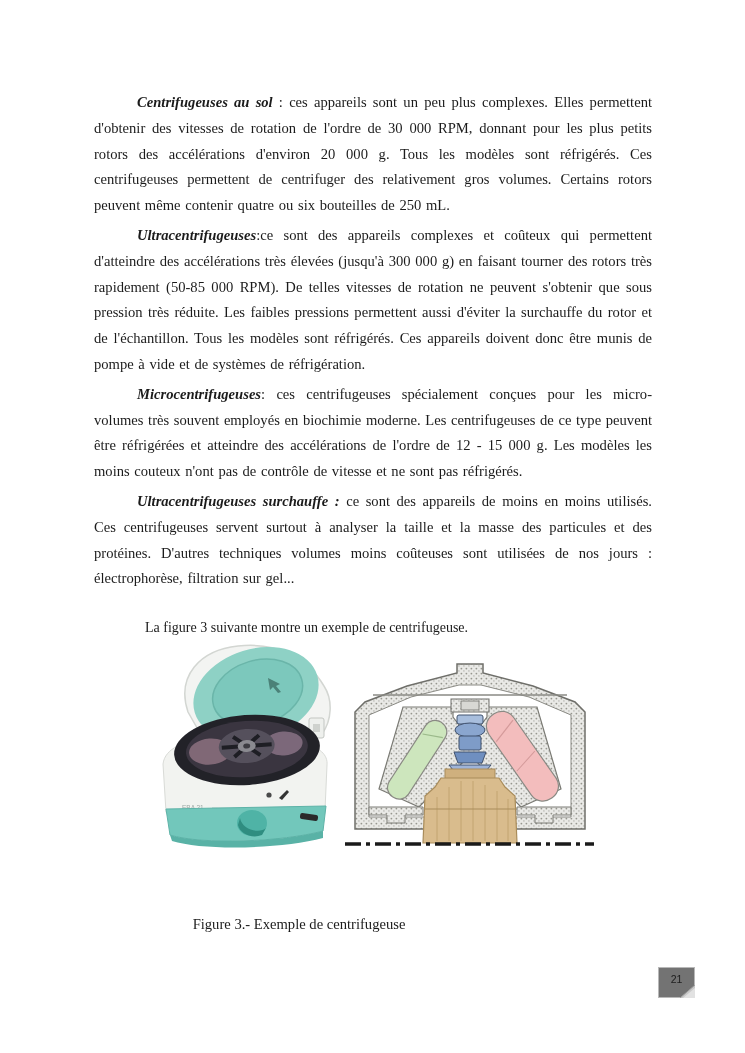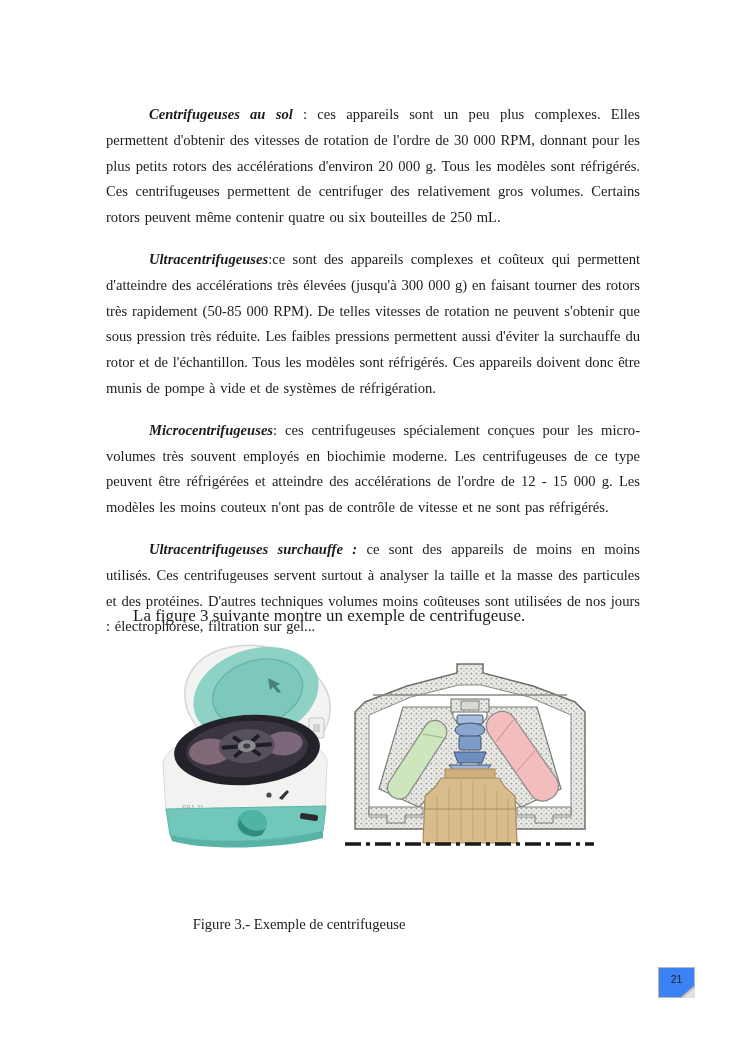--- a/index.html
+++ b/index.html
@@ -3,38 +3,38 @@
 <meta charset="utf-8">
 <style>
   html,body{margin:0;padding:0;}
   body{
     width:745px;height:1053px;background:#ffffff;position:relative;
     font-family:"Liberation Serif", serif;color:#1b1b1b;overflow:hidden;
   }
   .page{position:absolute;inset:0;background:#fff;}
   .textblock{position:absolute;left:90px;top:86px;width:566px;}
   .para{
-    margin:16px;text-indent:43px;font-size:14.6px;line-height:25.8px;
+    margin:4px;text-indent:43px;font-size:14.6px;line-height:25.8px;
     text-align:justify;word-spacing:1px;
   }
   .lead{font-weight:bold;font-style:italic;}
   .figure-intro{
-    position:absolute;left:133px;top:603px;margin:0;
-    font-size:17px;line-height:25.8px;
+    position:absolute;left:133px;top:603px;margin:12px;
+    font-size:14px;line-height:25.8px;
   }
   .figure-area{position:absolute;left:0;top:0;width:745px;height:1053px;pointer-events:none;}
   .photo-wrap{position:absolute;left:152px;top:642px;width:186px;height:214px;}
   .diagram-wrap{position:absolute;left:345px;top:657px;width:249px;height:192px;}
   .caption{
     position:absolute;left:0;top:916px;width:598px;margin:0;
     text-align:center;font-size:14.6px;
   }
   .pagenum-box{
     position:absolute;left:658px;top:967px;width:37px;height:31px;
-    background:#3b82f6;border:1px solid #b8b8b8;box-sizing:border-box;
+    background:#737373;border:1px solid #b8b8b8;box-sizing:border-box;
   }
   .pagenum-text{
     position:absolute;left:0;top:5px;width:100%;text-align:center;
     font-family:"Liberation Sans", sans-serif;font-size:10.5px;color:#1d1d1d;
   }
   .fold-icon{position:absolute;right:-1px;bottom:-1px;width:15px;height:13px;}
 </style>
 </head>
 <body>
 

